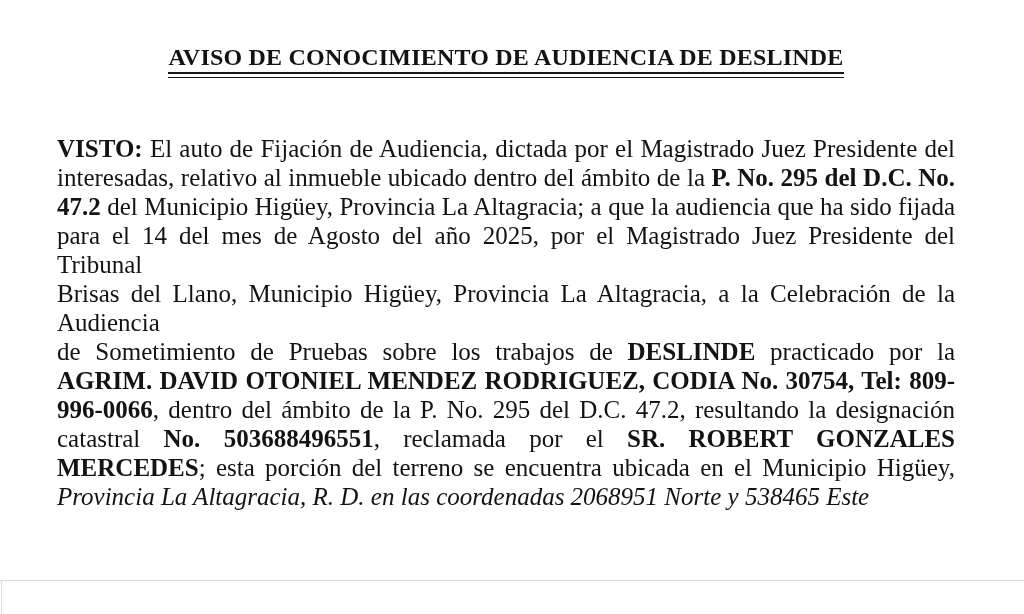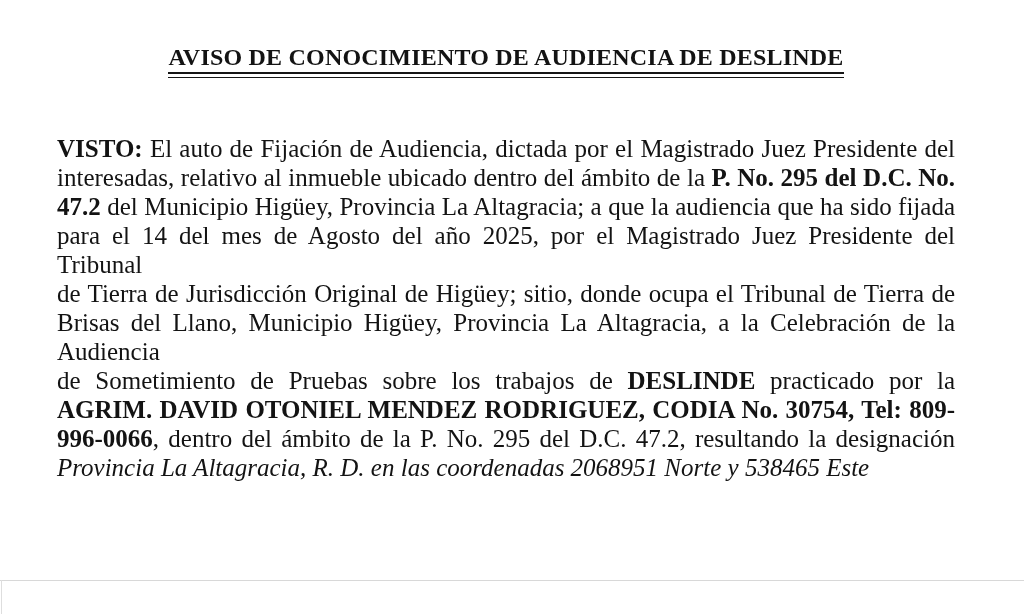--- a/index.html
+++ b/index.html
@@ -80,24 +80,25 @@
 
   <h1 class="title-wrap" style="margin:0; font-size:24px;">
     <span class="title-outer"><span class="title-inner">AVISO DE CONOCIMIENTO DE AUDIENCIA DE DESLINDE</span></span>
   </h1>
 
   <div class="body-text" id="document-body">
       <div class="line"><span class="b">VISTO:</span><span> El auto de Fijación de Audiencia, dictada por el Magistrado Juez Presidente del</span></div>
       <div class="line"><span>interesadas, relativo al inmueble ubicado dentro del ámbito de la </span><span class="b">P. No. 295 del D.C. No.</span></div>
       <div class="line"><span class="b">47.2</span><span> del Municipio Higüey, Provincia La Altagracia; a que la audiencia que ha sido fijada</span></div>
       <div class="line"><span>para el 14 del mes de Agosto del año 2025, por el Magistrado Juez Presidente del Tribunal</span></div>
-      <div class="line"><span>de Tierra de Jurisdicción Original de Higüey; sitio, donde ocupa el Tribunal de Tierra de</span></div>
       <div class="line"><span>Brisas del Llano, Municipio Higüey, Provincia La Altagracia, a la Celebración de la Audiencia</span></div>
       <div class="line"><span>de Sometimiento de Pruebas sobre los trabajos de </span><span class="b">DESLINDE</span><span> practicado por la</span></div>
       <div class="line"><span class="b">AGRIM. DAVID OTONIEL MENDEZ RODRIGUEZ, CODIA No. 30754, Tel: 809-</span></div>
       <div class="line"><span class="b">996-0066</span><span>, dentro del ámbito de la P. No. 295 del D.C. 47.2, resultando la designación</span></div>
+      <div class="line"><span>catastral </span><span class="b">No. 503688496551</span><span>, reclamada por el </span><span class="b">SR. ROBERT GONZALES</span></div>
+      <div class="line"><span class="b">MERCEDES</span><span>; esta porción del terreno se encuentra ubicada en el Municipio Higüey,</span></div>
       <div class="line last"><span>Provincia La Altagracia, R. D. en las coordenadas 2068951 Norte y 538465 Este</span></div>
     </div>
 
   <div class="divider-h"></div>
   <div class="divider-v"></div>
 
 </div>
 
 </body></html>

